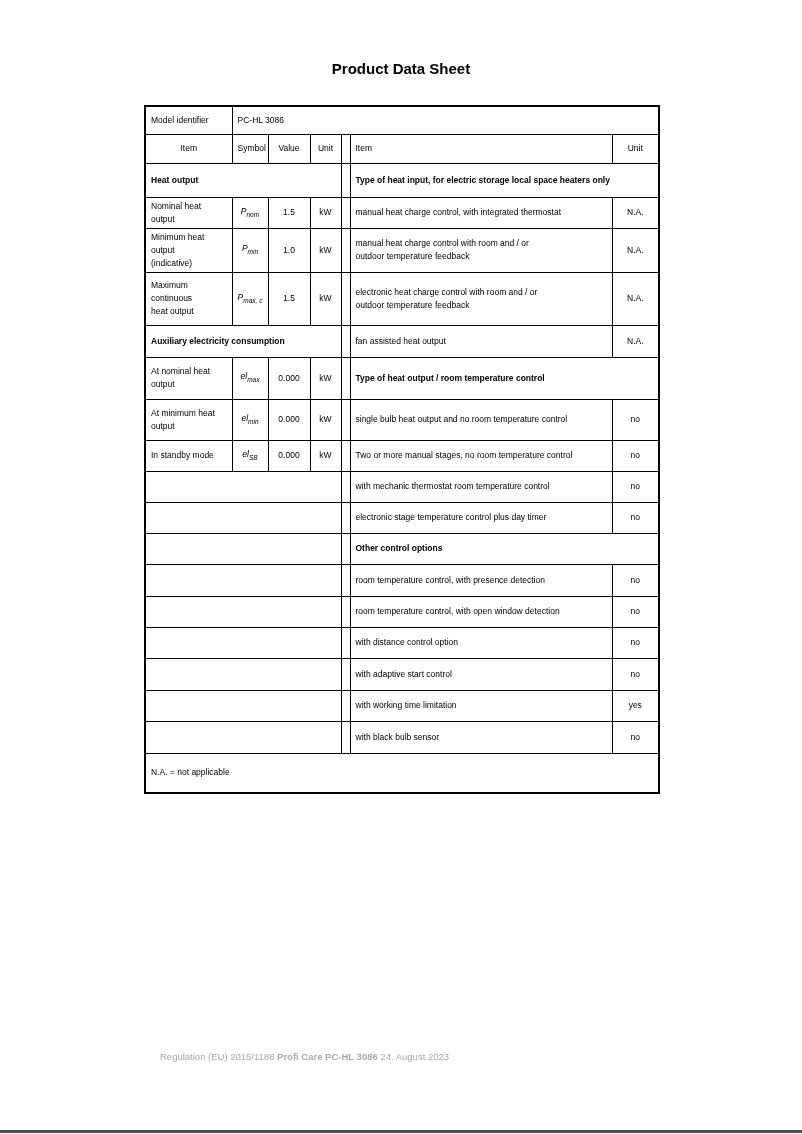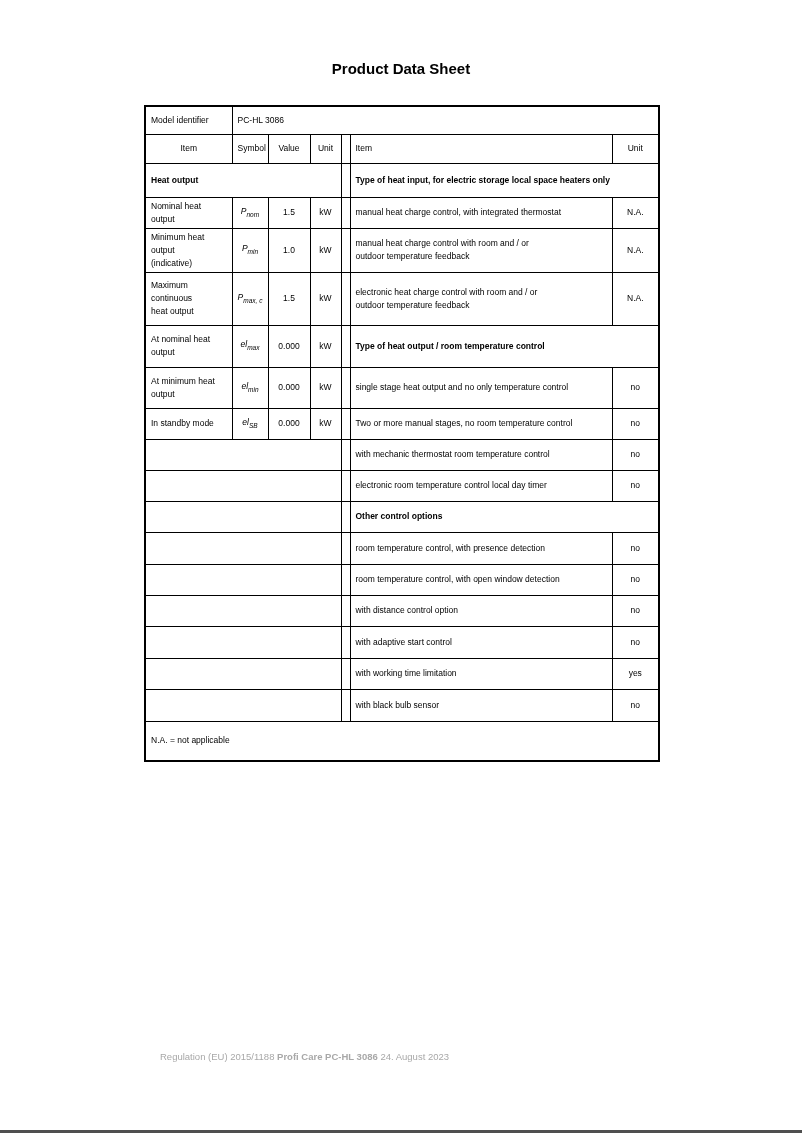--- a/index.html
+++ b/index.html
@@ -118,39 +118,45 @@
 heat output</td>
         <td class="c"><span class="sym"><span>P</span><sub>max, c</sub></span></td>
         <td class="c">1.5</td>
         <td class="c">kW</td>
         <td class="gap"></td>
         <td class="l pre">electronic heat charge control with room and / or
 outdoor temperature feedback</td>
         <td class="c">N.A.</td>
       </tr>
 
+      <tr style="height:32px">
+        <td class="l b" colspan="4">Auxiliary electricity consumption</td>
+        <td class="gap"></td>
+        <td class="l">fan assisted heat output</td>
+        <td class="c">N.A.</td>
+      </tr>
 
       <tr style="height:42px">
         <td class="l pre">At nominal heat
 output</td>
         <td class="c"><span class="sym"><span>el</span><sub>max</sub></span></td>
         <td class="c">0.000</td>
         <td class="c">kW</td>
         <td class="gap"></td>
         <td class="l b" colspan="2">Type of heat output / room temperature control</td>
       </tr>
 
       <tr style="height:41px">
         <td class="l pre">At minimum heat
 output</td>
         <td class="c"><span class="sym"><span>el</span><sub>min</sub></span></td>
         <td class="c">0.000</td>
         <td class="c">kW</td>
         <td class="gap"></td>
-        <td class="l">single stage heat output and no only temperature control</td>
+        <td class="l">single bulb heat output and no room temperature control</td>
         <td class="c">no</td>
       </tr>
 
       <tr style="height:31px">
         <td class="l">In standby mode</td>
         <td class="c"><span class="sym"><span>el</span><sub>SB</sub></span></td>
         <td class="c">0.000</td>
         <td class="c">kW</td>
         <td class="gap"></td>
         <td class="l">Two or more manual stages, no room temperature control</td>
@@ -161,21 +167,21 @@
         <td colspan="4"></td>
         <td class="gap"></td>
         <td class="l">with mechanic thermostat room temperature control</td>
         <td class="c">no</td>
       </tr>
 
 
       <tr style="height:31px">
         <td colspan="4"></td>
         <td class="gap"></td>
-        <td class="l">electronic room temperature control local day timer</td>
+        <td class="l">electronic stage temperature control plus day timer</td>
         <td class="c">no</td>
       </tr>
 
 
       <tr style="height:31px">
         <td colspan="4"></td>
         <td class="gap"></td>
         <td class="l b" colspan="2">Other control options</td>
       </tr>
 

